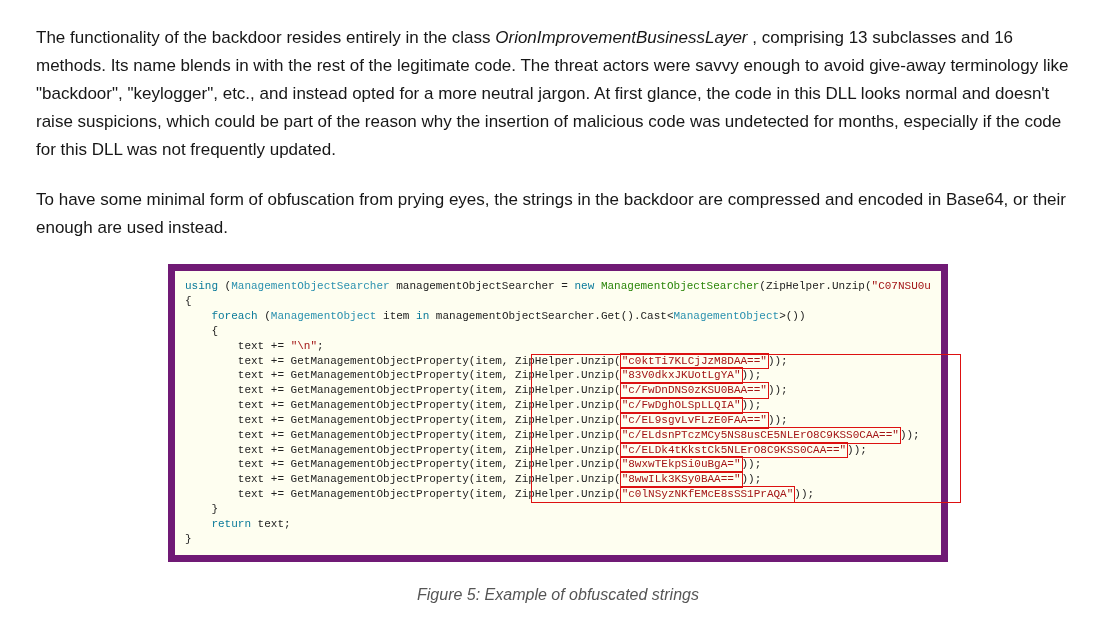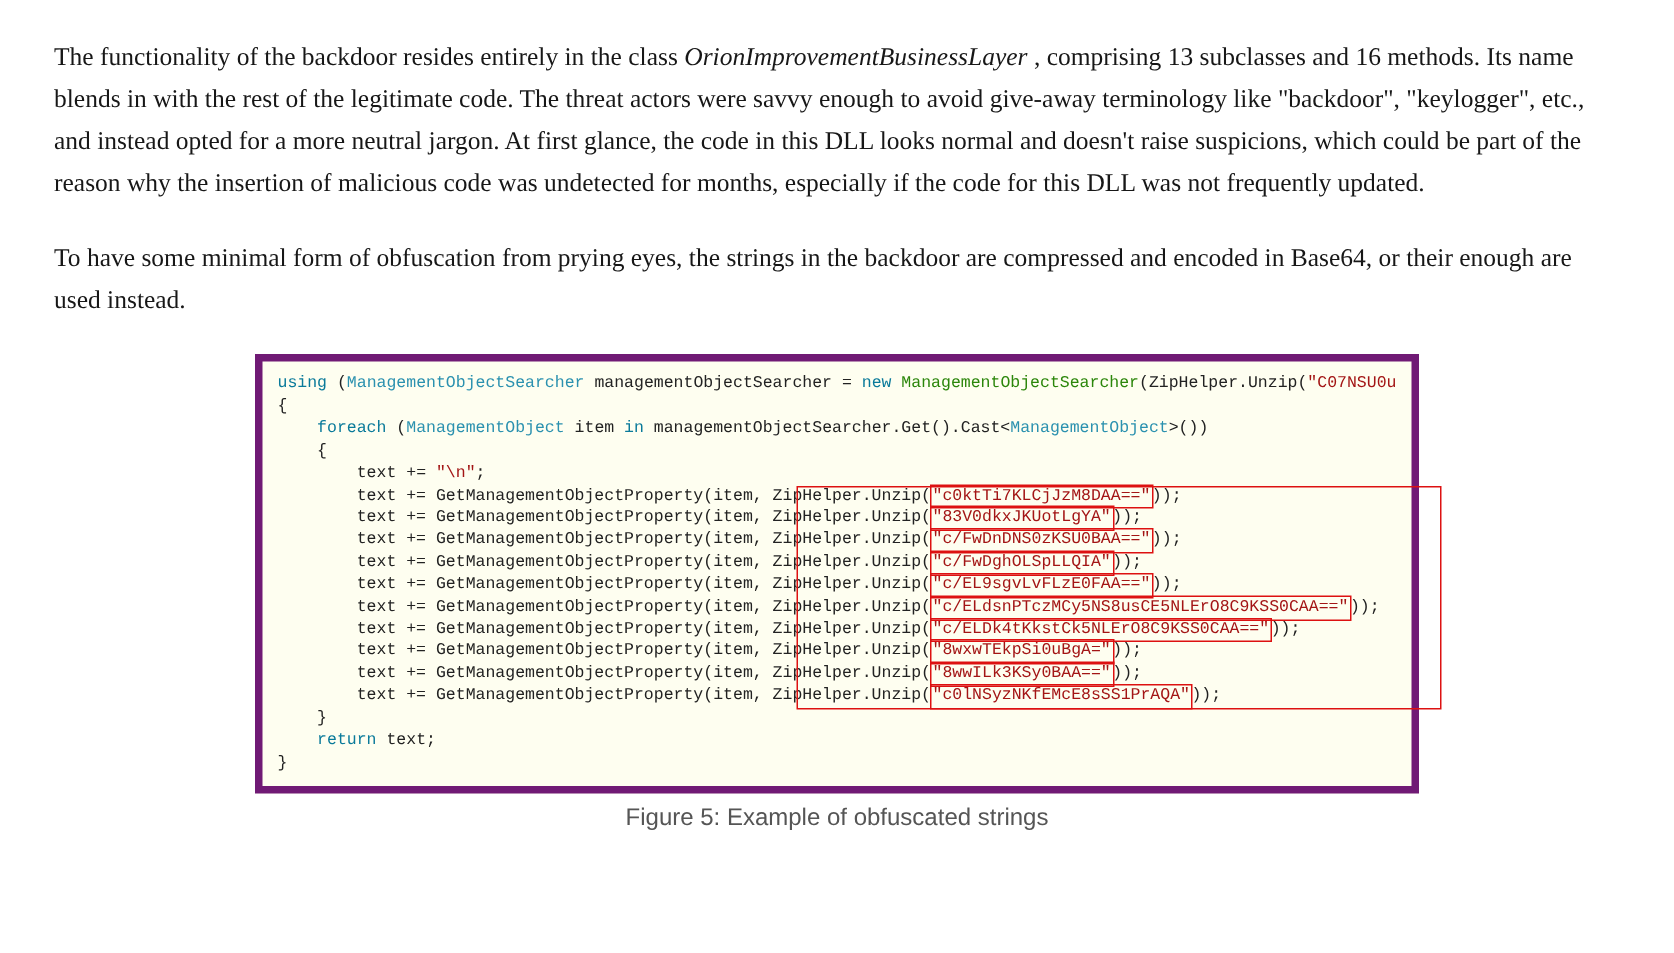--- a/index.html
+++ b/index.html
@@ -7,40 +7,39 @@
     font-family: "Segoe UI", -apple-system, BlinkMacSystemFont, sans-serif;
     background: #ffffff;
     color: #171717;
     padding: 24px 36px;
     width: 1116px;
     font-size: 17px;
     line-height: 1.65;
   }
   .paragraph {
     margin-bottom: 22px;
-    font-family: Liberation Serif, serif;
   }
   .italic { font-style: italic; }
   .code-figure {
     text-align: center;
     margin-top: 8px;
   }
   .code-block {
     display: inline-block;
     text-align: left;
     background: #fefef0;
-    border: 5px solid #701a75;
+    border: 7px solid #701a75;
     padding: 8px 10px 8px 10px;
     font-family: Consolas, "Courier New", monospace;
     font-size: 11px;
     line-height: 1.35;
     color: #222;
     white-space: pre;
     position: relative;
-    margin-bottom: 0;
+    margin-bottom: 16px;
   }
   .kw-blue { color: #0a7a9a; }
   .kw-teal { color: #2b91af; }
   .kw-green-type { color: #2b860a; }
   .str { color: #a31515; }
   .hl-box {
     display: inline-block;
     outline: 1px solid #d11;
     padding: 0 1px;
   }
@@ -48,20 +47,21 @@
     position: relative;
   }
   .red-outline {
     position: absolute;
     border: 1px solid #d11;
     pointer-events: none;
   }
   .caption {
     text-align: center;
     color: #555;
+    font-style: italic;
     font-size: 16px;
     margin-top: 4px;
   }
   .para-inline { display: inline; }
 </style>
 </head>
 <body>
 
 <div class="paragraph">
   <span class="para-inline">The functionality of the backdoor resides entirely in the class </span>

